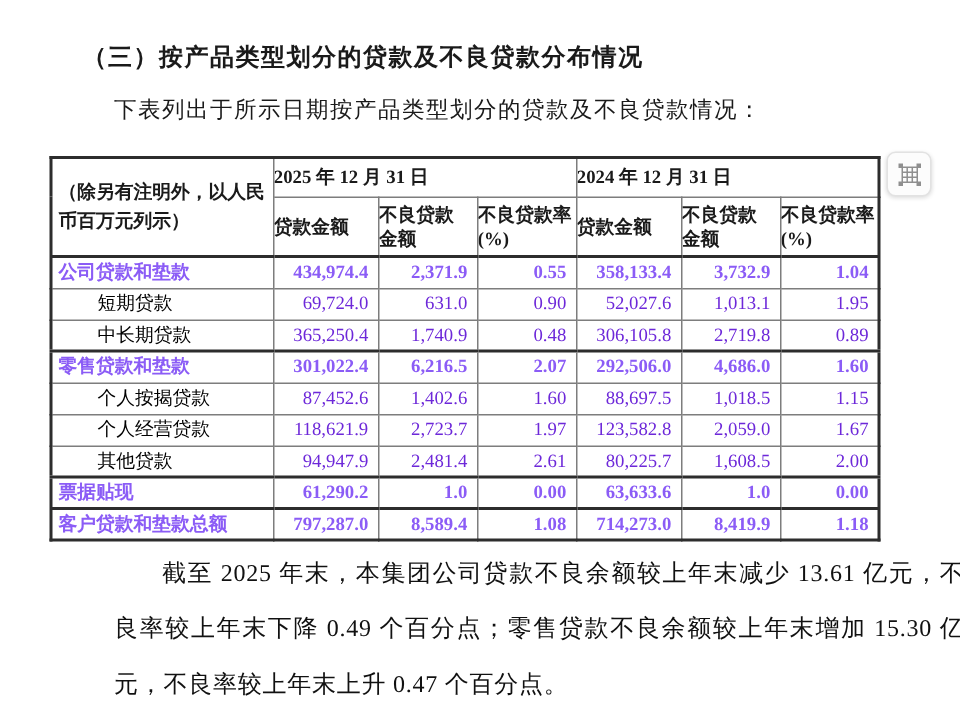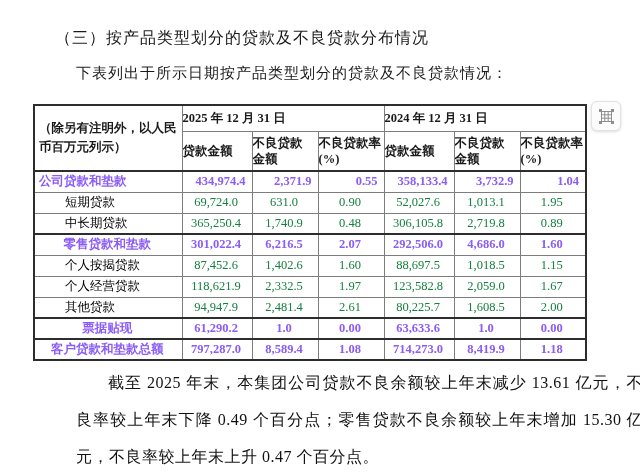--- a/index.html
+++ b/index.html
@@ -6,21 +6,21 @@
   html, body { width: 640px; height: 476px; background: #ffffff; }
   body {
     position: relative;
     font-family: "Liberation Serif", "DejaVu Serif", serif;
     color: #1a1a1a;
     overflow: hidden;
   }
   .doc-title {
     margin: 28px 0 0 55px;
     font-size: 16px;
-    font-weight: normal;
+    font-weight: bold;
     letter-spacing: 1px;
   }
   .doc-subtitle {
     margin: 15px 0 0 76px;
     font-size: 15px;
     letter-spacing: 1px;
   }
   .loan-table {
     position: absolute;
     left: 33px;
@@ -46,22 +46,22 @@
   .colhead-row th { height: 40px; line-height: 16px; border-bottom: 2px solid #2d2d2d; }
   .corner-cell { border-bottom: 2px solid #2d2d2d !important; }
   .loan-table td {
     height: 21px;
     padding: 1px 6px 1px 4px;
     white-space: nowrap;
   }
   .num { text-align: right; font-family: "Liberation Serif", "DejaVu Serif", serif; }
   tr.section td, tr.total td { font-weight: bold; color: #8b5cf6; }
   tr.sub td.row-label { padding-left: 30px; color: #000000; }
-  tr.sub td.num { color: #15803d; text-align: center; }
-  tr.thick-top td { border-top: 2px solid #2d2d2d; text-align: center; }
+  tr.sub td.num { color: #6d28d9; }
+  tr.thick-top td { border-top: 2px solid #2d2d2d; }
   td.row-label { text-align: left; }
   .footer-para {
     position: absolute;
     left: 36px;
     top: 364px;
     width: 567px;
     font-size: 16px;
     line-height: 37px;
     text-align: justify;
     text-indent: 2em;
@@ -176,21 +176,21 @@
       <td class="num">87,452.6</td>
       <td class="num">1,402.6</td>
       <td class="num">1.60</td>
       <td class="num">88,697.5</td>
       <td class="num">1,018.5</td>
       <td class="num">1.15</td>
     </tr>
     <tr class="sub">
       <td class="row-label">个人经营贷款</td>
       <td class="num">118,621.9</td>
-      <td class="num">2,332.5</td>
+      <td class="num">2,723.7</td>
       <td class="num">1.97</td>
       <td class="num">123,582.8</td>
       <td class="num">2,059.0</td>
       <td class="num">1.67</td>
     </tr>
     <tr class="sub">
       <td class="row-label">其他贷款</td>
       <td class="num">94,947.9</td>
       <td class="num">2,481.4</td>
       <td class="num">2.61</td>

